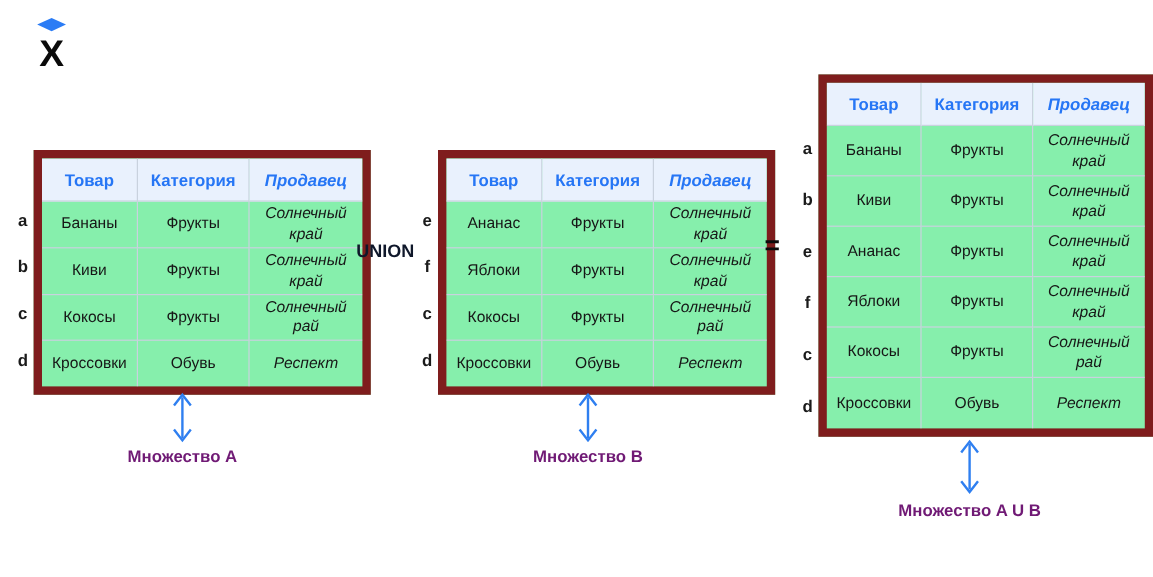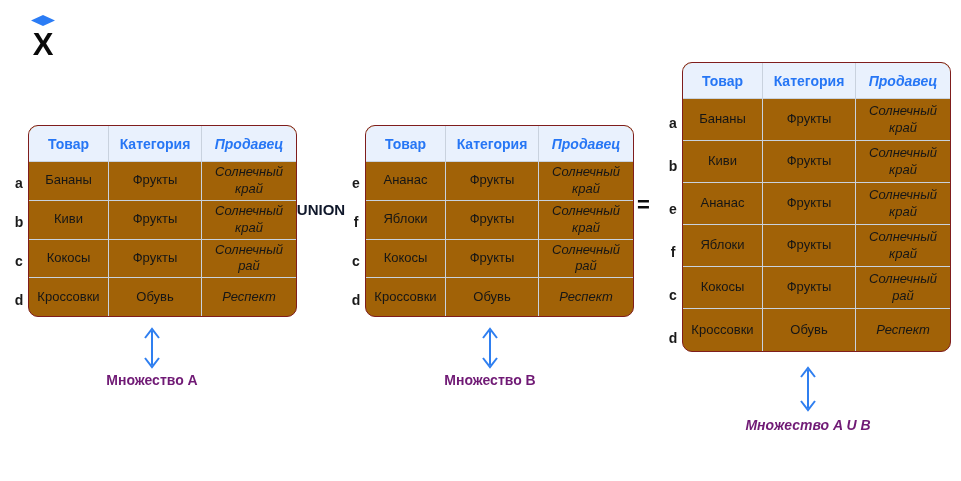--- a/index.html
+++ b/index.html
@@ -24,24 +24,24 @@
     display: flex; align-items: center; justify-content: center;
     font-weight: 700; font-size: 14px; color: #1a1a1a; width: 100%;
   }
   .size-s .row-label { height: 39px; }
   .size-l .lab-spacer { height: 39px; }
   .size-l .row-label { height: 43px; }
 
   table.data-table {
     border-collapse: separate;
     border-spacing: 0;
-    border: 1px solid #7f1d1d;
-    border-radius: 10px;
+    border: 7px solid #7f1d1d;
+    border-radius: 0;
     overflow: hidden;
-    background: #a16207;
+    background: #86efac;
     table-layout: fixed;
   }
   .data-table col.c1 { width: 80px; }
   .data-table col.c2 { width: 93px; }
   .data-table col.c3 { width: 94px; }
   .data-table th, .data-table td {
     border-right: 1px solid #c9d2de;
     border-bottom: 1px solid #c9d2de;
     text-align: center; vertical-align: middle;
     padding: 2px 5px;
@@ -248,13 +248,13 @@
   <polyline points="5,11 12,2 19,11" fill="none" stroke="#2f7ff0" stroke-width="2"></polyline>
   <polyline points="5,31 12,40 19,31" fill="none" stroke="#2f7ff0" stroke-width="2"></polyline>
 </svg>
 <div class="abs set-caption" style="left:415px; top:372px; width:150px;">Множество B</div>
 
 <svg class="abs" style="left:796px; top:366px;" width="24" height="46" viewBox="0 0 24 46">
   <line x1="12" y1="4" x2="12" y2="42" stroke="#2f7ff0" stroke-width="2"></line>
   <polyline points="5,11 12,2 19,11" fill="none" stroke="#2f7ff0" stroke-width="2"></polyline>
   <polyline points="5,35 12,44 19,35" fill="none" stroke="#2f7ff0" stroke-width="2"></polyline>
 </svg>
-<div class="abs set-caption" style="left:718px; top:417px; width:180px;font-style:italic;">Множество A U B</div>
+<div class="abs set-caption" style="left:718px; top:417px; width:180px;">Множество A U B</div>
 
 </body></html>

